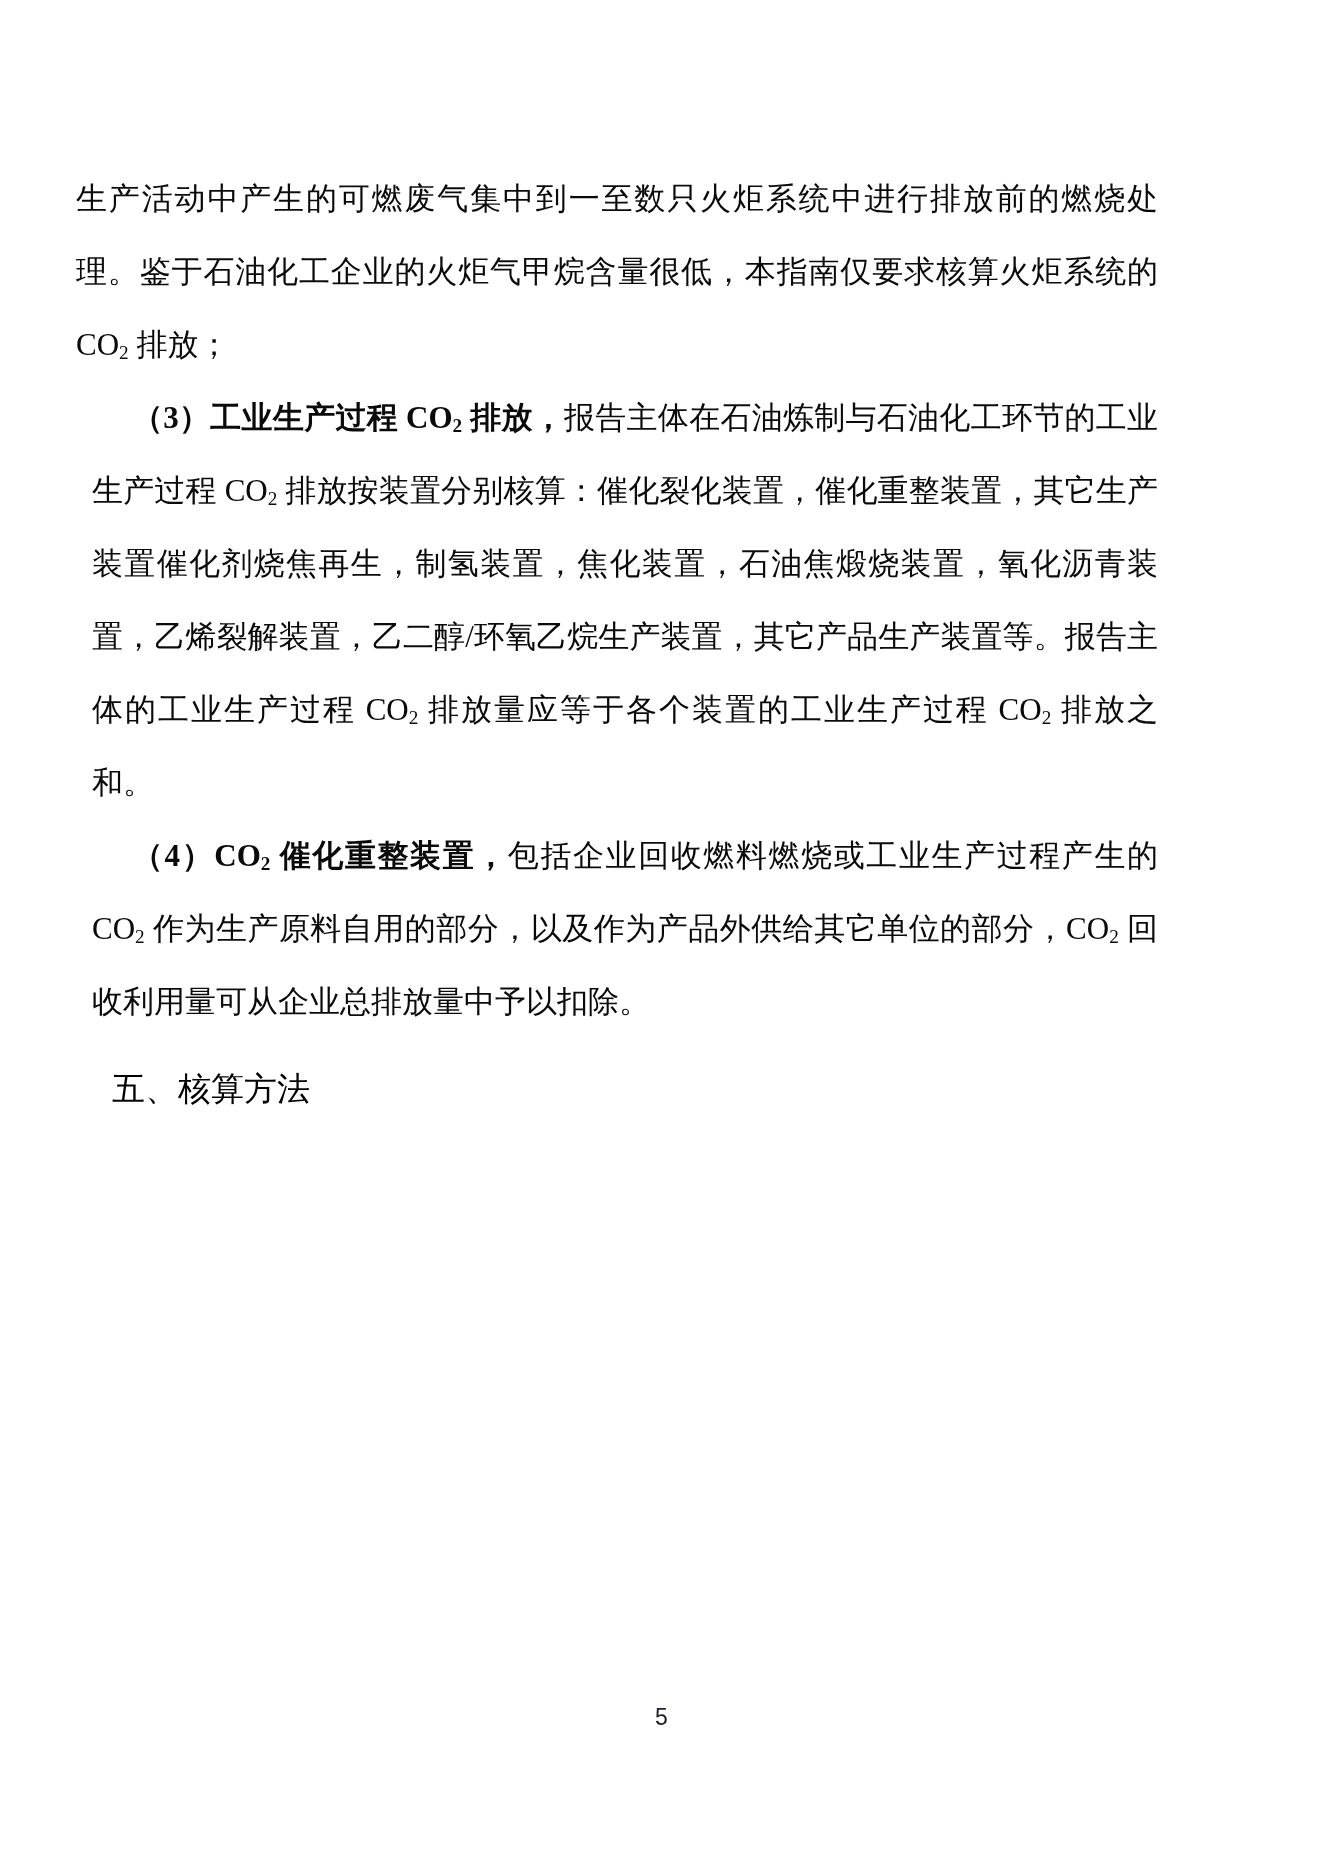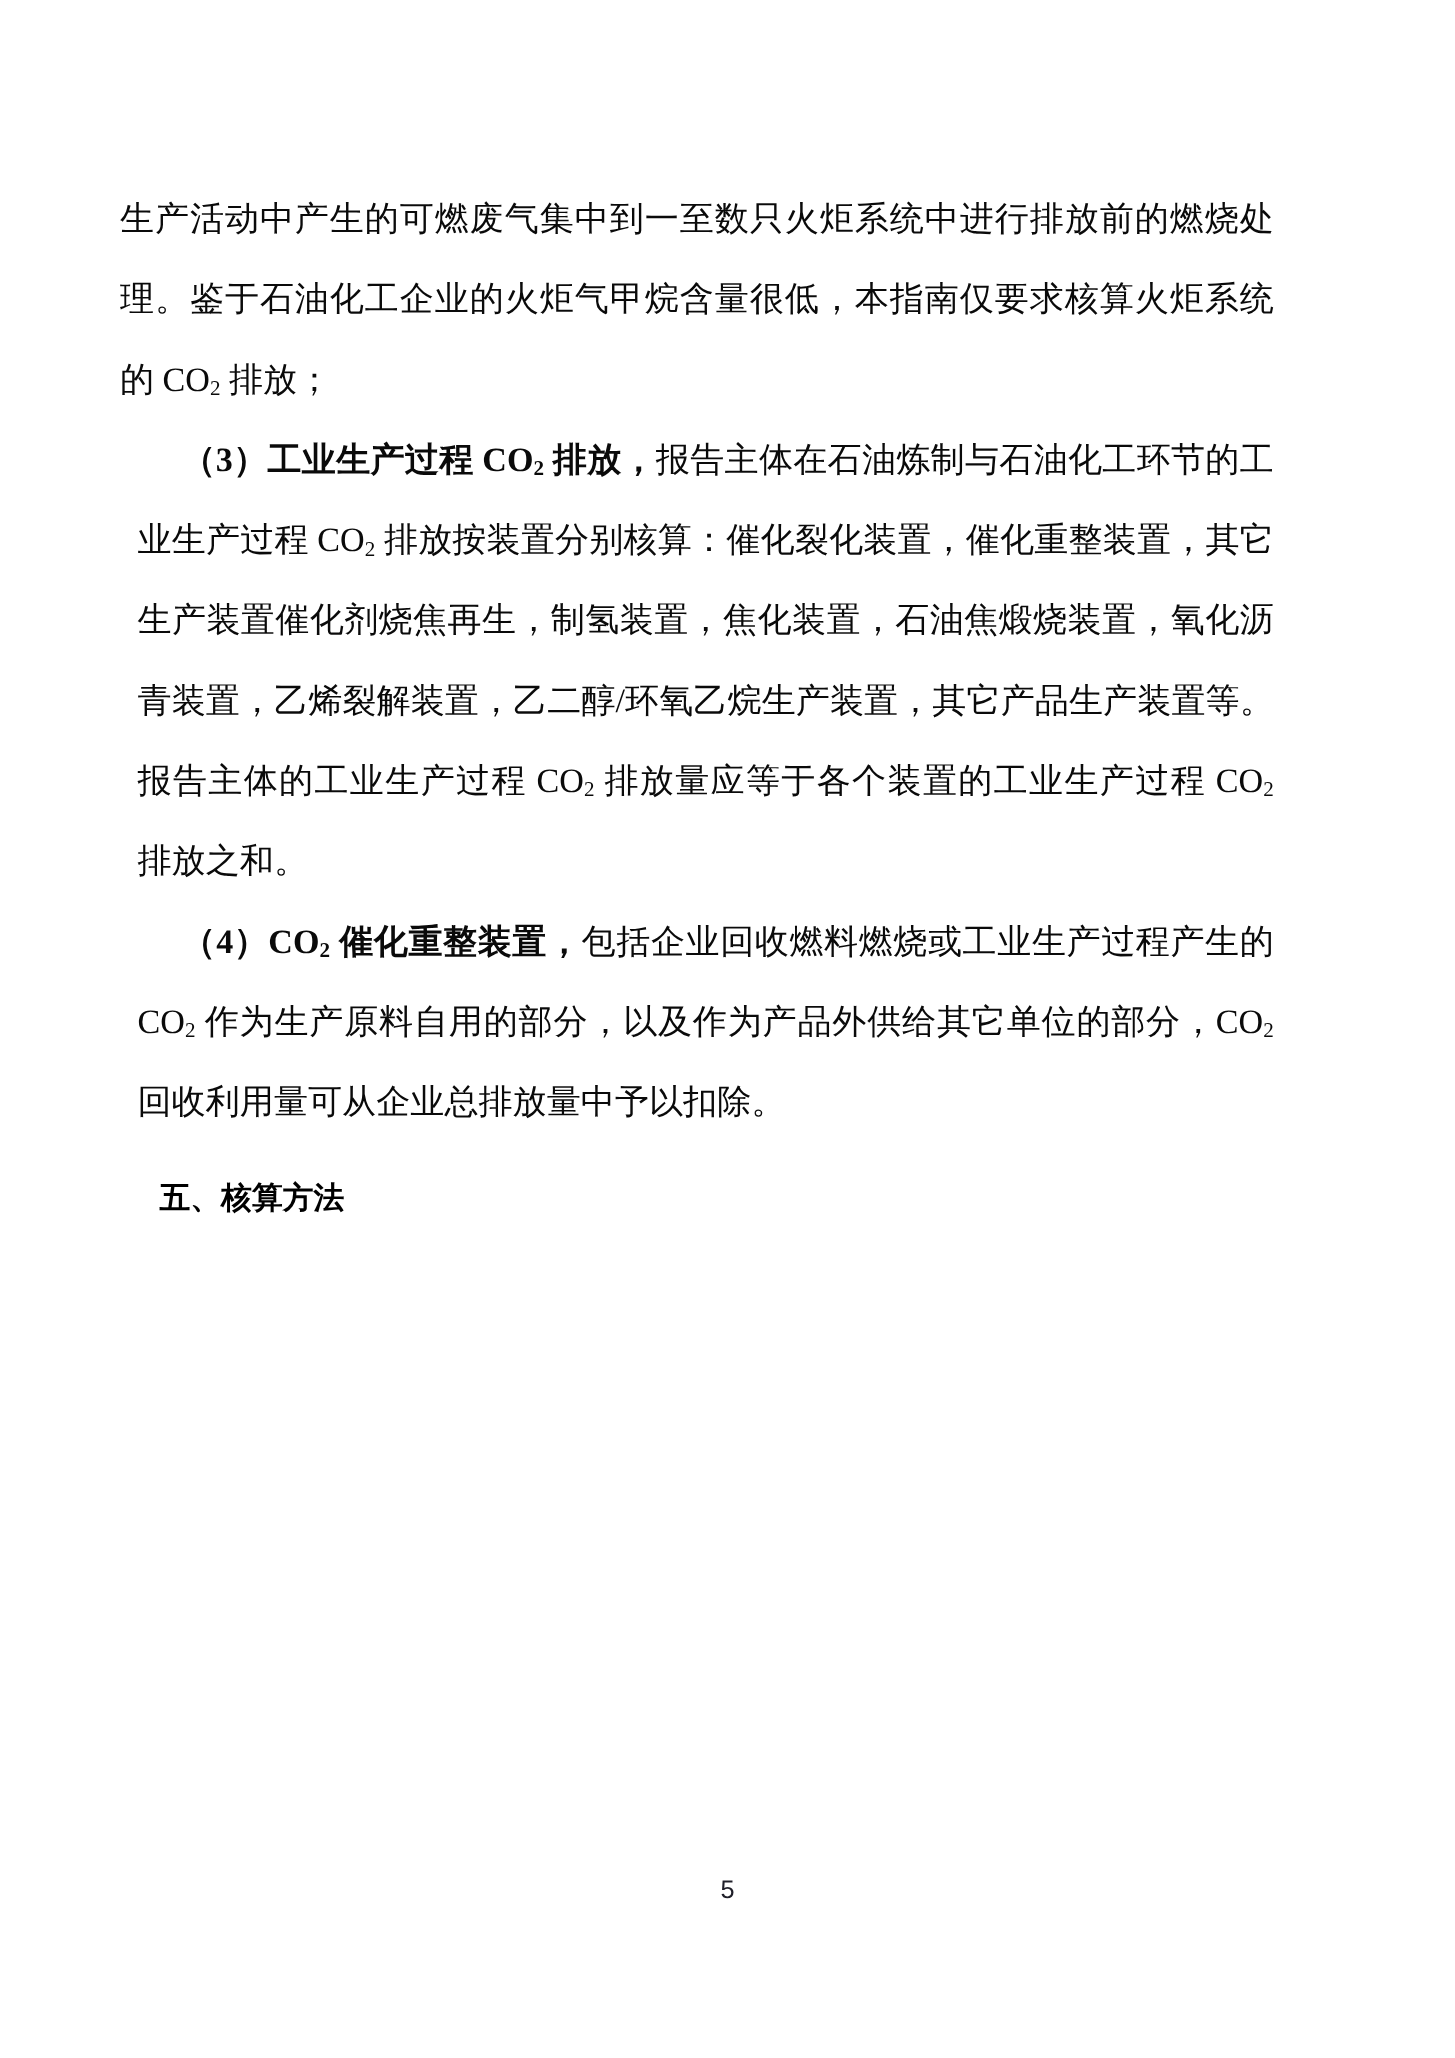--- a/index.html
+++ b/index.html
@@ -7,21 +7,21 @@
     padding: 0;
     background: #ffffff;
   }
   .page {
     position: relative;
     width: 1323px;
     height: 1871px;
     margin: 0 auto;
     background: #ffffff;
     box-sizing: border-box;
-    padding: 162px 165px 0 109px;
+    padding: 162px 165px 0 76px;
     overflow: hidden;
     font-family: "Liberation Serif", "DejaVu Serif", serif;
     font-size: 31px;
     line-height: 73px;
     color: #0a0a0a;
   }
   p.para {
     margin: 0;
     text-align: justify;
     text-justify: inter-character;
@@ -36,23 +36,23 @@
   sub.co2 {
     font-size: 0.62em;
     line-height: 0;
     vertical-align: baseline;
     position: relative;
     top: 0.22em;
   }
   h2.heading {
     margin: 14px 0 6px 0;
     font-family: "Liberation Sans", "DejaVu Sans", sans-serif;
-    font-size: 28px;
+    font-size: 33px;
     line-height: 73px;
-    font-weight: bold;
+    font-weight: normal;
     color: #000000;
     text-indent: 36px;
   }
   .page-number {
     position: absolute;
     left: 0;
     right: 0;
     top: 1702px;
     text-align: center;
     font-family: "Liberation Sans", "DejaVu Sans", sans-serif;

